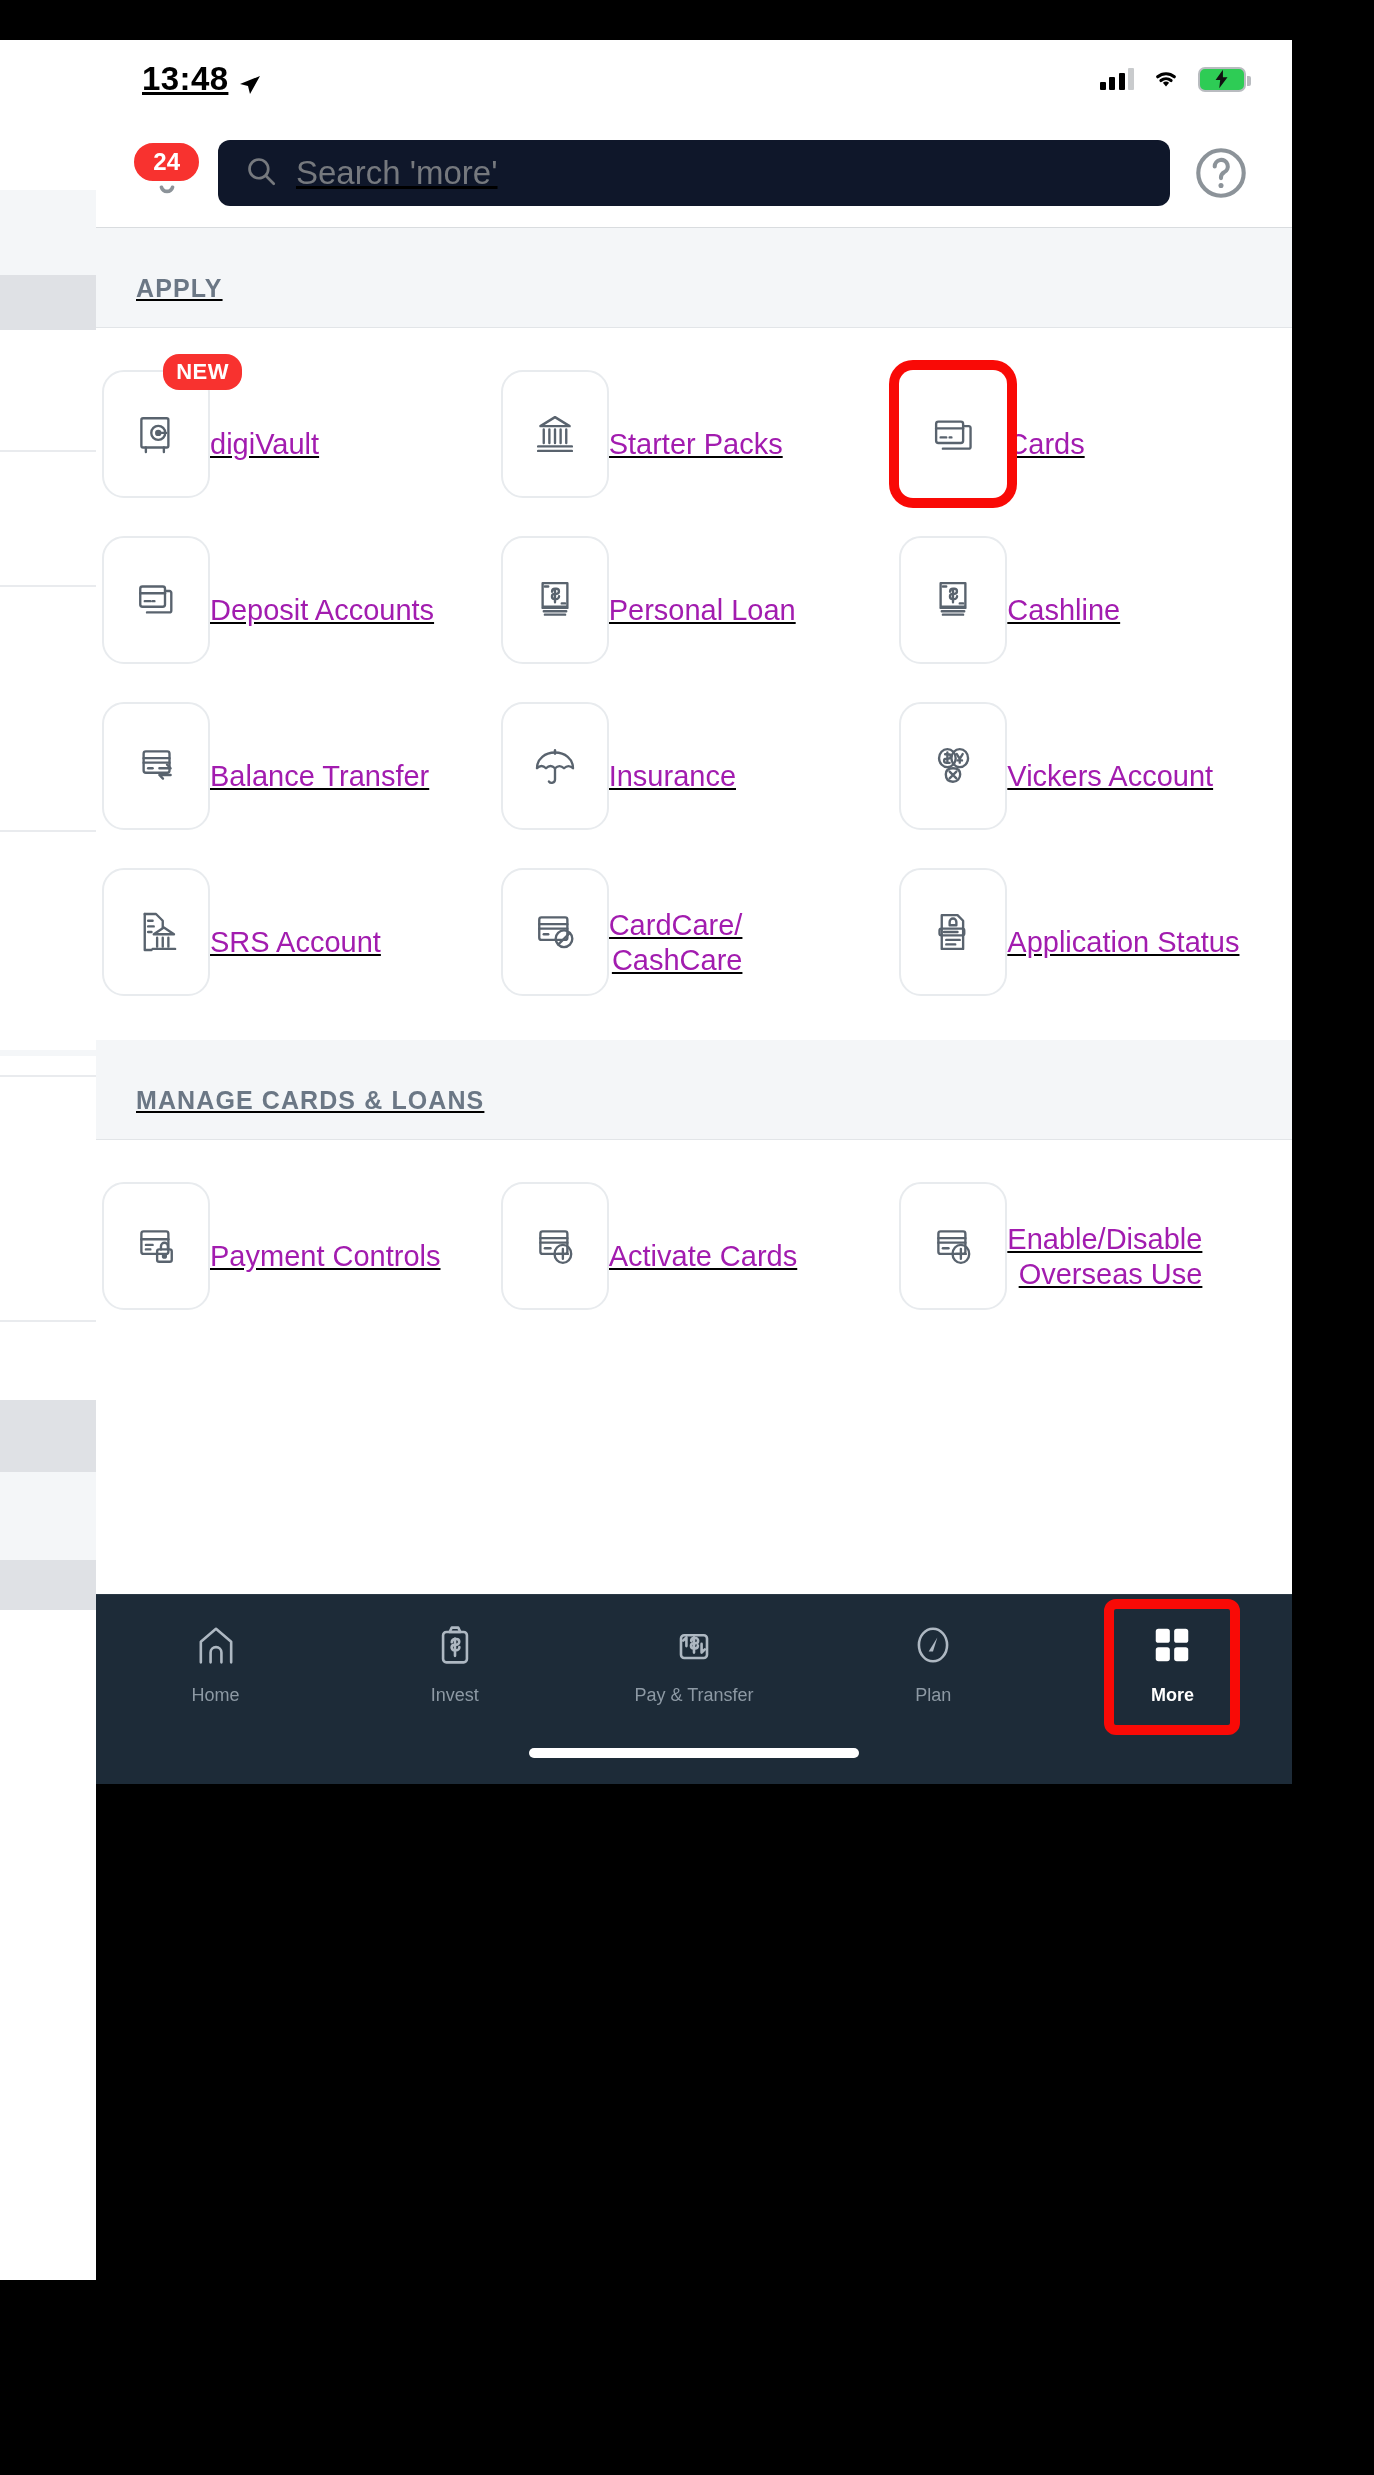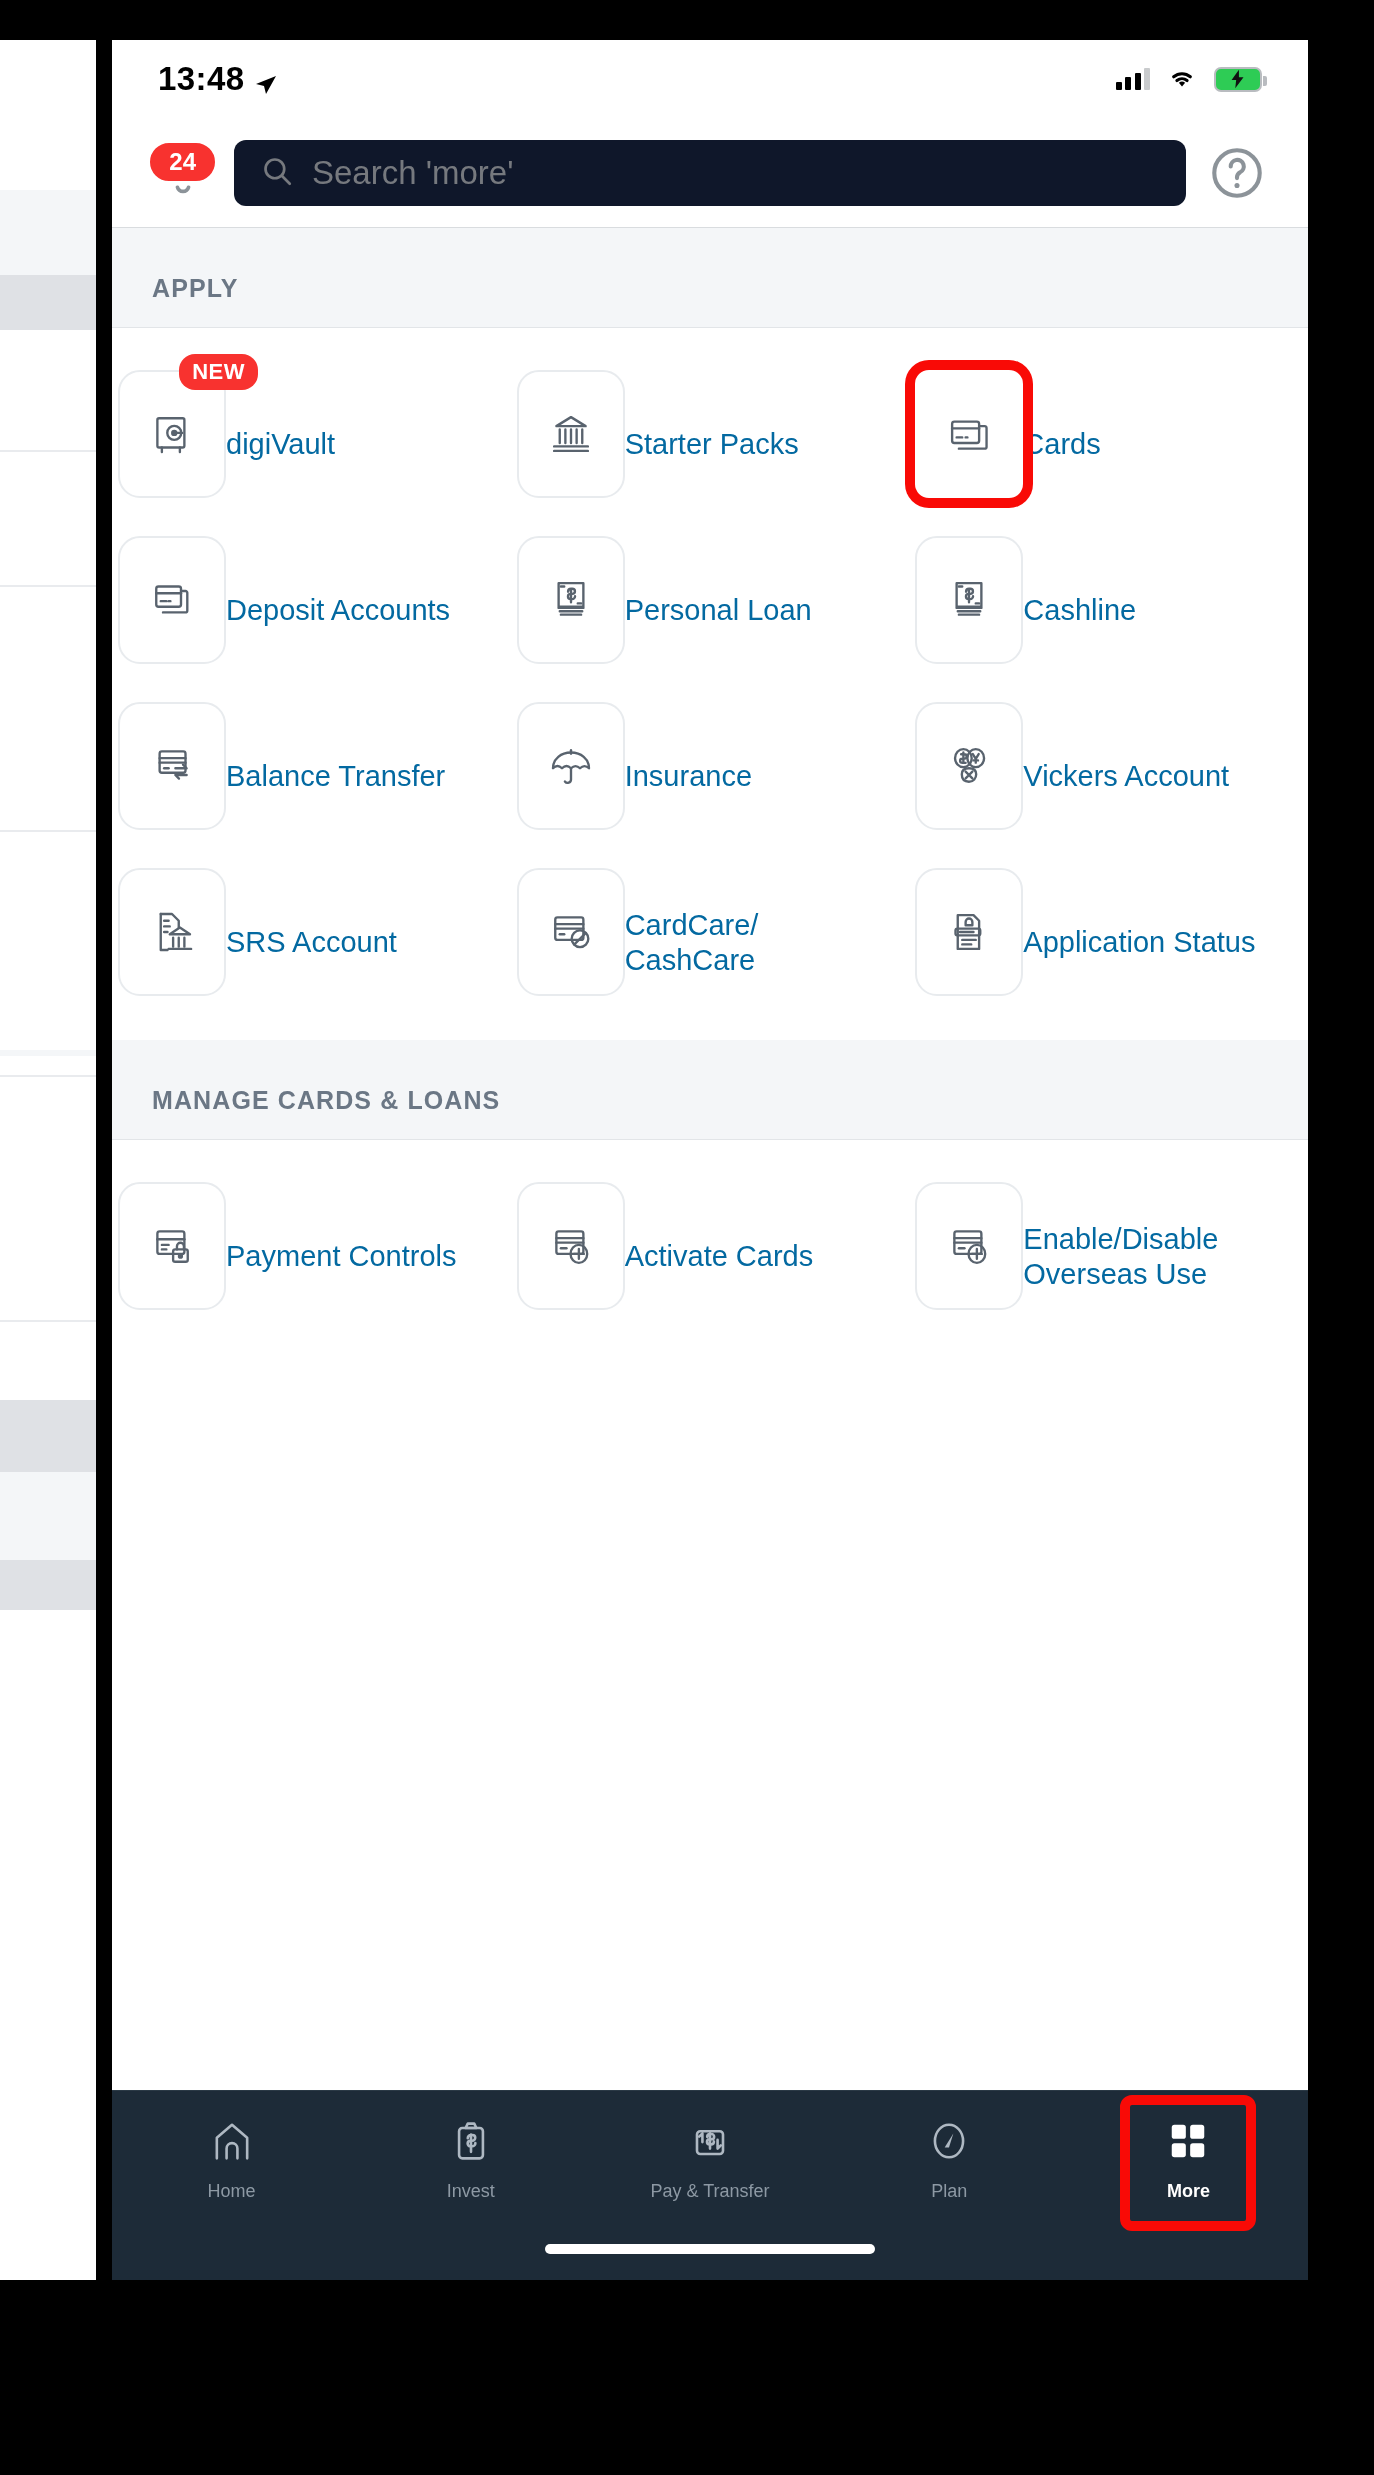--- a/index.html
+++ b/index.html
@@ -20,23 +20,23 @@
   }
   .sliv{ position:absolute; left:0; width:96px; background:#f4f6f8; }
   .sliv.dark{ background:#dfe1e5; }
   .sliv.white{ background:#ffffff; }
   .sliv-line{ position:absolute; left:0; width:96px; height:2px; background:#e9ebee; }
   #sliver-bar{ position:absolute; left:0; top:0; width:5px; height:100%;
                background:linear-gradient(90deg,#9aa0a6 0%,#cfd3d7 60%,#e8eaec 100%); }
 
   
   #screen{
-    position:absolute; left:112px; top:40px;
-    width:1196px; height:2240px;
-    background:#ffffff; overflow:hidden;
+    position:absolute; left:96px; top:40px;
+    width:1196px; height:1744px;
+    background:#ffffff; overflow:hidden;text-decoration:underline;
   }
 
   
   #statusbar{
     position:relative; height:78px; background:#fff;
     display:flex; align-items:center; padding:0 46px;
   }
   #clock{
     font-size:33px; font-weight:700; color:#000; letter-spacing:.4px;
     display:flex; align-items:center; gap:10px;
@@ -98,21 +98,21 @@
   }
   .tile-box{
     position:relative; width:108px; height:128px; border:2px solid #e8ebee;
     border-radius:22px; background:#fff;
     display:flex; align-items:center; justify-content:center;
   }
   .tile-box.hl{
     border:0; box-shadow:0 0 0 10px #f90a06; border-radius:14px;
   }
   .tile-label{
-    margin-top:22px; font-size:29px; color:#0369a1; text-align:left;
+    margin-top:22px; font-size:29px; color:#a21caf; text-align:right;
     line-height:1.22; font-weight:400; max-width:250px;
   }
   .new-badge{
     position:absolute; top:-18px; right:-34px; background:#f8322f;
     color:#fff; font-size:22px; font-weight:700; letter-spacing:.5px;
     padding:5px 13px; border-radius:16px;
   }
   .ico{ display:block; }
 
   

